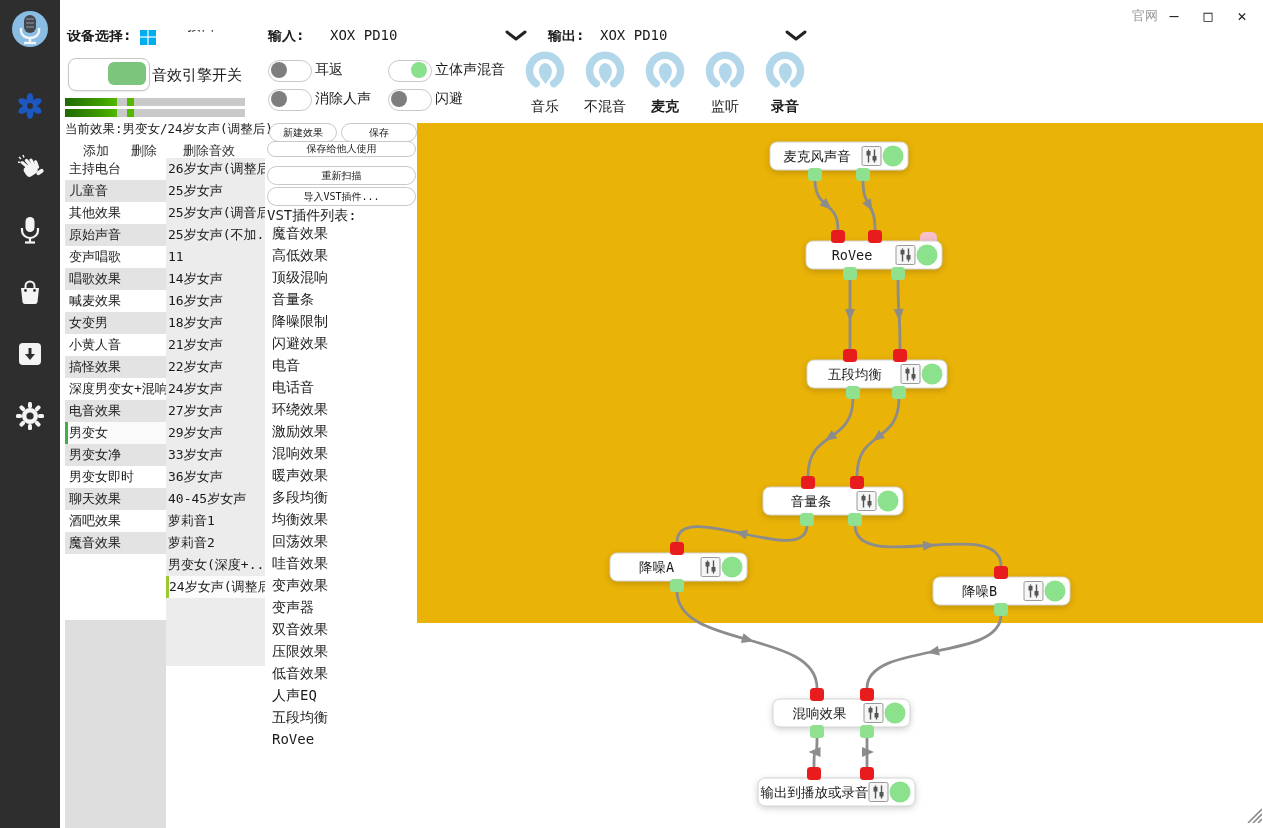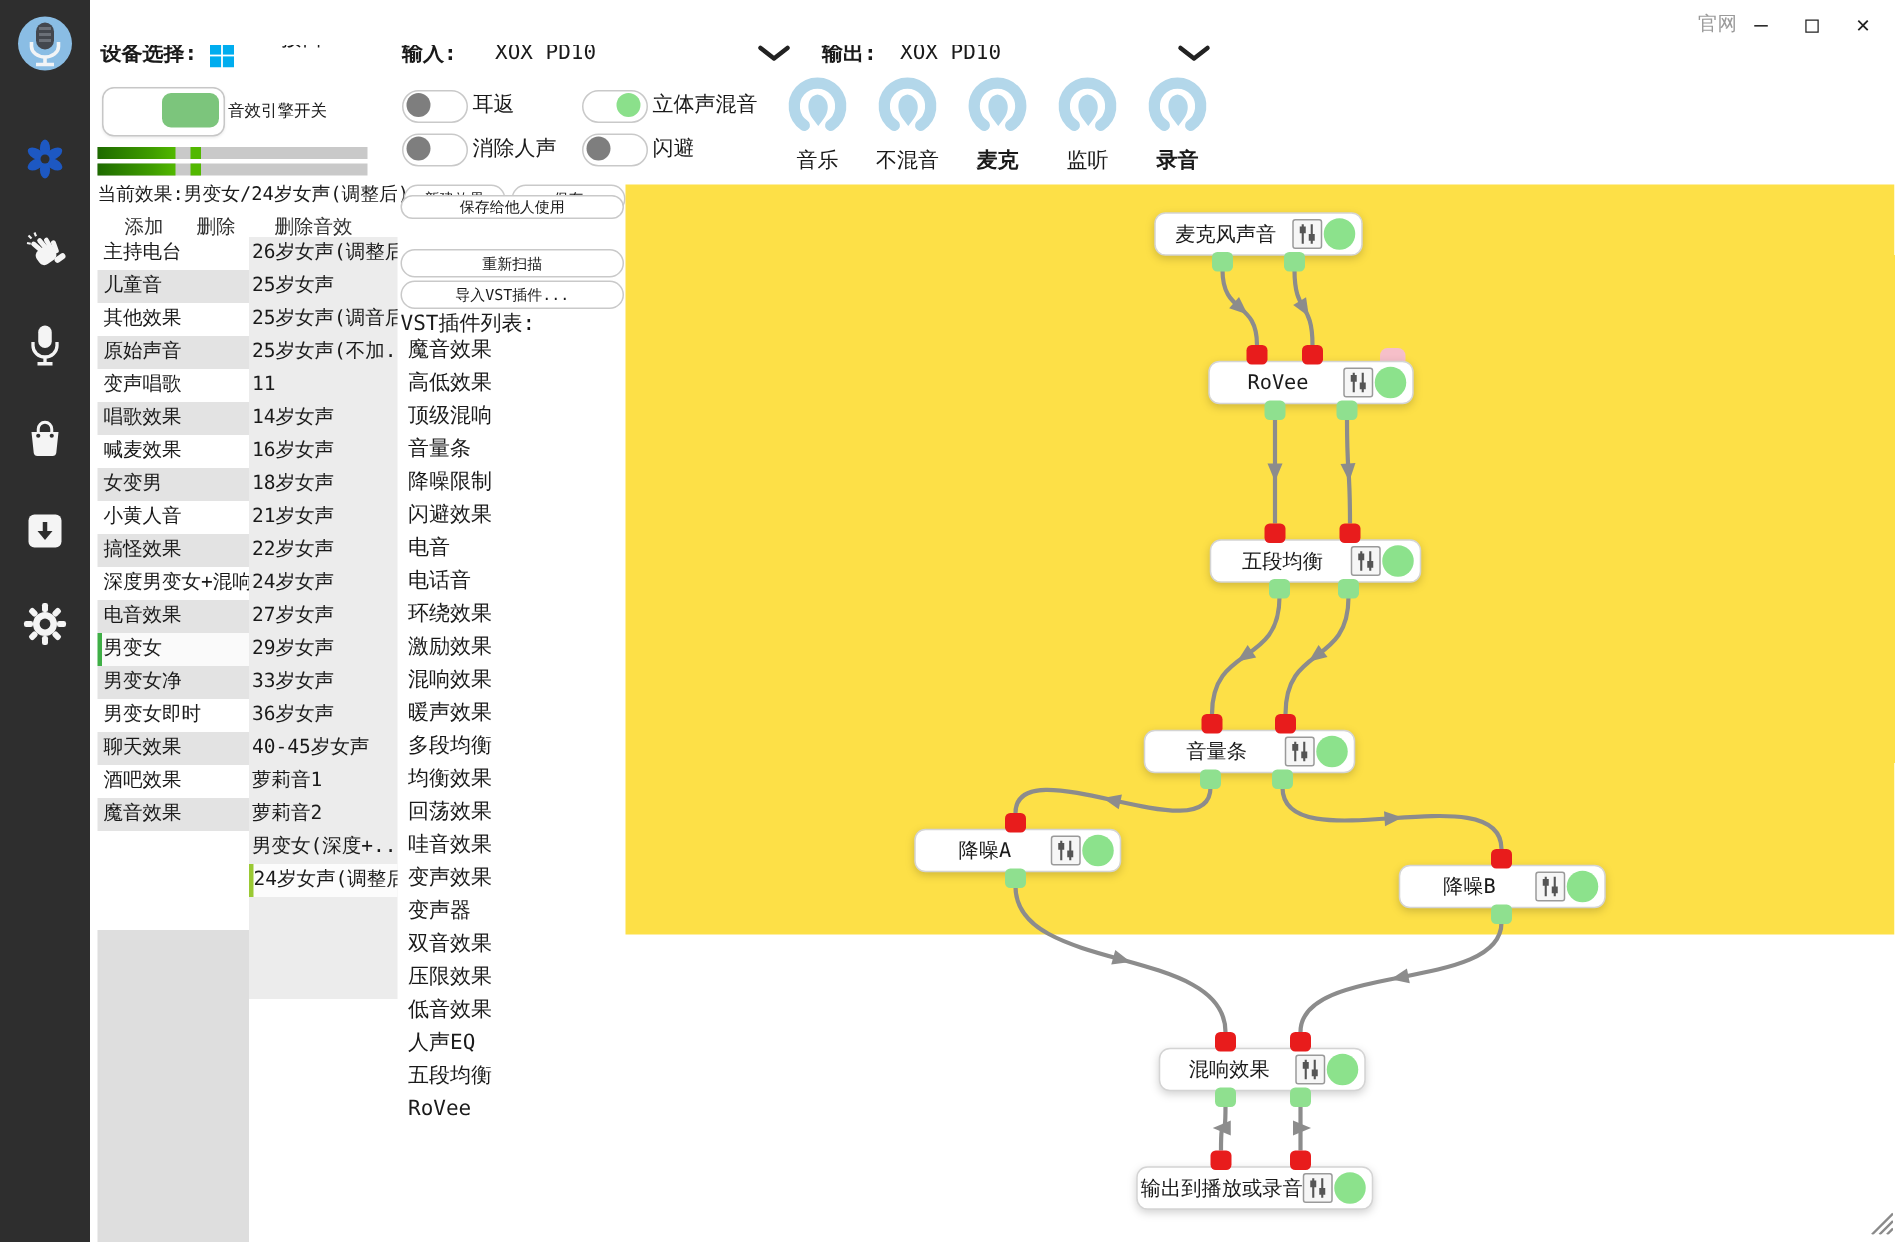--- a/index.html
+++ b/index.html
@@ -61,21 +61,21 @@
   .cell-r.sel2{background:#fcfcfc;border-left:3px solid #9ac934;padding-left:0}
 
   
   .pbtn{position:absolute;background:#fff;border:1px solid #c9c9c9;border-radius:10px;
         font-size:10px;text-align:center;font-family:inherit;color:#1a1a1a;padding:0;cursor:default}
   .vst-label{position:absolute;left:267px;top:207px;font-size:14px}
   .vst-list{position:absolute;left:272px;top:222px;width:140px}
   .vst-item{height:22px;line-height:22px;font-size:14px;white-space:nowrap}
 
   
-  .canvas{position:absolute;left:417px;top:123px;width:846px;height:500px;background:#fde047}
+  .canvas{position:absolute;left:417px;top:123px;width:846px;height:500px;background:#eab308}
   .grip{position:absolute;right:1px;bottom:1px}
 </style>
 </head>
 <body>
 
 <aside class="sidebar">
   <div class="side-ic" style="height:58px">
     <svg width="40" height="40" viewBox="0 0 40 40">
       <circle cx="20" cy="20" r="18" fill="#8abde4"></circle>
       <rect x="14" y="6" width="12" height="18" rx="6" fill="#43474e"></rect>
@@ -192,21 +192,21 @@
 <span class="lbl" style="left:600px;top:27px">XOX PD10</span>
 <span class="chev" style="left:783px;top:28px">
   <svg width="26" height="16" viewBox="0 0 26 16">
       <path d="M4 4 l9 7 9-7" fill="none" stroke="#222" stroke-width="3" stroke-linecap="round" stroke-linejoin="round"></path>
     </svg>
 </span>
 
 <div class="engine-toggle">
     <div class="engine-knob"></div>
   </div>
-<span class="lbl" style="left:152px;top:66px;font-size:11px">音效引擎开关</span>
+<span class="lbl" style="left:152px;top:66px;font-size:15px">音效引擎开关</span>
 
 <div class="meter" style="top:98px">
     <div class="fill"></div>
     <div class="peak"></div>
   </div>
 <div class="meter" style="top:109px">
     <div class="fill"></div>
     <div class="peak"></div>
   </div>
 
@@ -346,21 +346,21 @@
       <div class="cell-r">男变女(深度+...</div>
     </div>
     <div class="row extra">
       <div class="cell-l"></div>
       <div class="cell-r sel2">24岁女声(调整后)</div>
     </div>
   </div>
 
 <button class="pbtn" style="left:269px;top:123px;width:68px;height:19px">新建效果</button>
 <button class="pbtn" style="left:341px;top:123px;width:76px;height:19px">保存</button>
-<button class="pbtn" style="left:267px;top:130px;width:149px;height:16px">保存给他人使用</button>
+<button class="pbtn" style="left:267px;top:141px;width:149px;height:16px">保存给他人使用</button>
 <button class="pbtn" style="left:267px;top:166px;width:149px;height:19px">重新扫描</button>
 <button class="pbtn" style="left:267px;top:187px;width:149px;height:19px">导入VST插件...</button>
 <div class="vst-label">VST插件列表:</div>
 <div class="vst-list" id="vst-list">
     <div class="vst-item">魔音效果</div>
     <div class="vst-item">高低效果</div>
     <div class="vst-item">顶级混响</div>
     <div class="vst-item">音量条</div>
     <div class="vst-item">降噪限制</div>
     <div class="vst-item">闪避效果</div>

